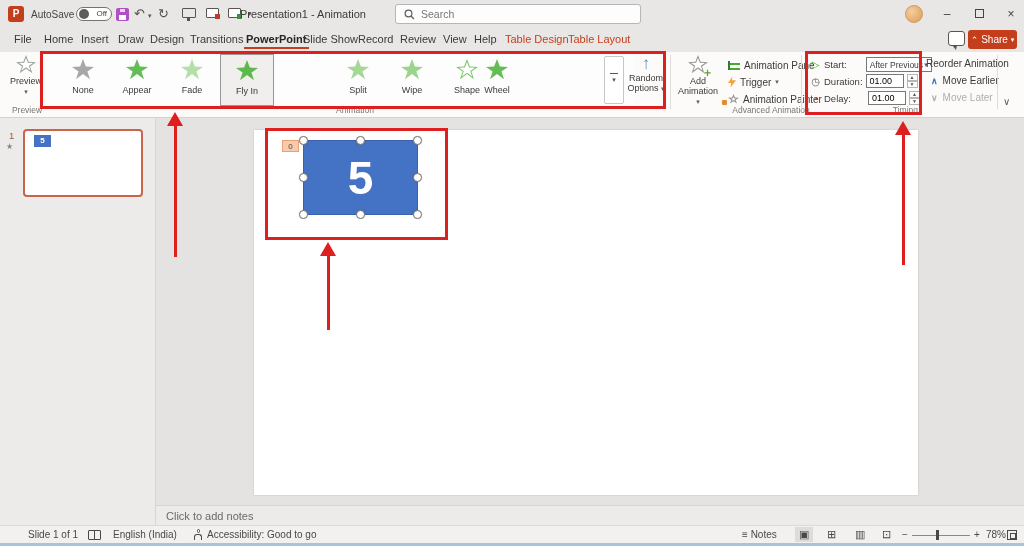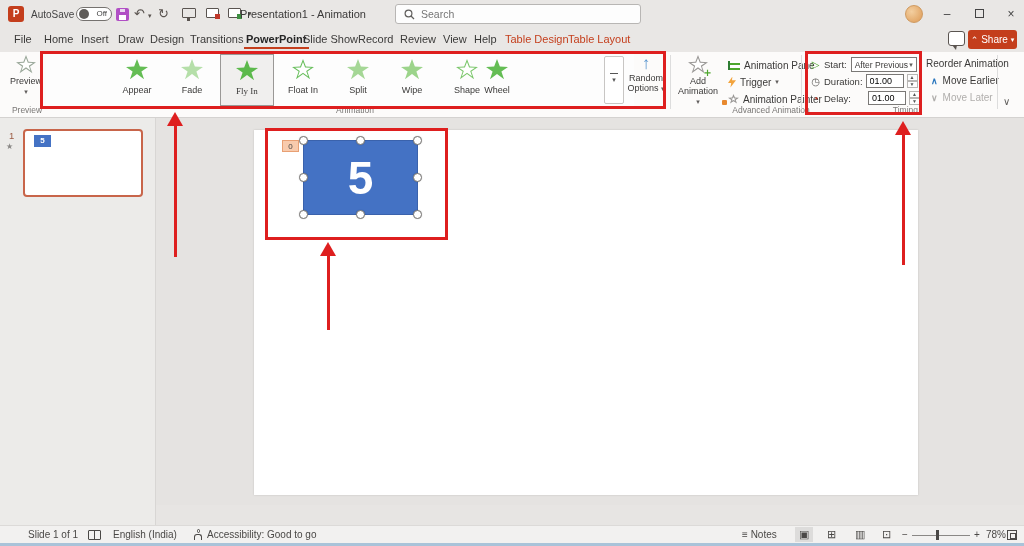--- a/index.html
+++ b/index.html
@@ -44,21 +44,21 @@
 
   
   .ribbon { position:absolute; left:0; top:52px; width:1024px; height:66px; background:#fcfbfa; border-bottom:1px solid #d4d2d0; font-size:9px; }
   .vsep { position:absolute; top:3px; width:1px; height:54px; background:#ddd; }
   .grp-label { position:absolute; top:53px; font-size:8.5px; color:#7a7876; text-align:center; }
   .preview-btn { position:absolute; left:6px; top:3px; width:40px; height:48px; text-align:center; }
   .ribbon-caret { font-size:7px; color:#605e5c; }
   .gallery-bg { position:absolute; left:46px; top:2px; width:588px; height:54px; background:#fdfdfd; }
   .gal-item { position:absolute; top:4px; width:54px; height:48px; text-align:center; color:#3b3a39; }
   .gal-item .lbl { display:block; margin-top:3px; font-size:9px; white-space:nowrap; }
-  .gal-item.selected { border:1px solid #9a9896; background:#f0efee; top:2px; height:52px; padding-top:2px;font-family:Liberation Serif, serif; }
+  .gal-item.selected { border:1px solid #9a9896; background:#f0efee; top:2px; height:52px; padding-top:2px; }
   .star { display:inline-block; position:relative; clip-path:polygon(50% 0%,63% 36%,100% 38%,70% 60%,82% 96%,50% 72%,18% 96%,30% 60%,0% 38%,37% 36%); }
   .star.g { width:22px; height:21px; margin-top:3px; }
   .star .inner { position:absolute; inset:3px; background:#fff; clip-path:polygon(50% 0%,63% 36%,100% 38%,70% 60%,82% 96%,50% 72%,18% 96%,30% 60%,0% 38%,37% 36%); }
   .more-btn { position:absolute; left:604px; top:4px; width:20px; height:48px; border:1px solid #c8c6c4; background:#fff; border-radius:2px; text-align:center; padding-top:16px; }
   .more-btn .bar { display:block; width:8px; margin:0 auto; border-top:1px solid #555; }
   .more-btn .car { font-size:7px; color:#555; }
   .effect-opt { position:absolute; left:626px; top:3px; width:40px; height:52px; text-align:center; color:#3b3a39; }
   .effect-opt .up { font-size:17px; font-weight:bold; color:#5593ce; line-height:18px; }
   .add-anim { position:absolute; left:676px; top:3px; width:44px; height:52px; text-align:center; }
   .add-anim .plus { position:absolute; left:26px; top:10px; font-size:11px; font-weight:bold; color:#4ea72e; }
@@ -181,35 +181,35 @@
 
     <div class="preview-btn">
       <span class="star" style="width:20px;height:19px;background:#9aa89a"><span class="inner"></span></span><br>
       <span>Preview</span><br>
       <span class="ribbon-caret">▾</span>
     </div>
     <div class="grp-label" style="left:8px;width:38px">Preview</div>
     <div class="vsep" style="left:50px"></div>
 
     <div class="gallery-bg"></div>
+    <div class="gal-item" style="left:56px">
+      <span class="star g" style="background:#a9a7a5"></span>
+      <span class="lbl">None</span>
+    </div>
     <div class="gal-item" style="left:110px">
       <span class="star g" style="background:#64bd54"></span>
       <span class="lbl">Appear</span>
     </div>
     <div class="gal-item" style="left:165px">
       <span class="star g" style="background:#b5dfa9"></span>
       <span class="lbl">Fade</span>
     </div>
     <div class="gal-item selected" style="left:220px">
       <span class="star g" style="background:#5cb94c"></span>
       <span class="lbl">Fly In</span>
-    </div>
-    <div class="gal-item" style="left:276px">
-      <span class="star g" style="background:#6abf5e"><span class="inner"></span></span>
-      <span class="lbl">Float In</span>
     </div>
     <div class="gal-item" style="left:331px">
       <span class="star g" style="background:#a5d796"></span>
       <span class="lbl">Split</span>
     </div>
     <div class="gal-item" style="left:385px">
       <span class="star g" style="background:#9cd48b"></span>
       <span class="lbl">Wipe</span>
     </div>
     <div class="gal-item" style="left:440px">
@@ -255,21 +255,21 @@
         </span>
       <span class="orange-dot"></span>
       <span>Animation Painter</span>
     </div>
     <div class="grp-label" style="left:716px;width:110px">Advanced Animation</div>
     <div class="vsep" style="left:801px"></div>
 
     <div class="timing-row" style="left:810px;top:5px">
       <span class="t-ico" style="color:#4ea72e">▷</span>
       <span>Start:</span>
-      <span class="t-select" style="margin-left:1px">
+      <span class="t-select" style="margin-left:16px">
         <span>After Previous</span>
         <span class="ribbon-caret">▾</span>
       </span>
     </div>
     <div class="timing-row" style="left:810px;top:22px">
       <span class="t-ico" style="color:#605e5c">◷</span>
       <span>Duration:</span>
       <input class="t-input" value="01.00" style="">
       <span class="spin">
           <span>▲</span>
@@ -317,20 +317,21 @@
       <span class="h" style="right:-5px;top:-5px"></span>
       <span class="h" style="left:-5px;top:calc(50% - 4.5px)"></span>
       <span class="h" style="right:-5px;top:calc(50% - 4.5px)"></span>
       <span class="h" style="left:-5px;bottom:-5px"></span>
       <span class="h" style="left:calc(50% - 4.5px);bottom:-5px"></span>
       <span class="h" style="right:-5px;bottom:-5px"></span>
     </div>
     <div class="anim-badge">0</div>
   </div>
 
+  <div class="notesbar">Click to add notes</div>
 
   <div class="statusbar">
     <span class="sb" style="left:28px">Slide 1 of 1</span>
     <span class="book-ico" style="left:88px"></span>
     <span class="sb" style="left:113px">English (India)</span>
     <span class="person-ico" style="left:193px">
         <i></i>
         <b></b>
       </span>
     <span class="sb" style="left:207px">Accessibility: Good to go</span>

